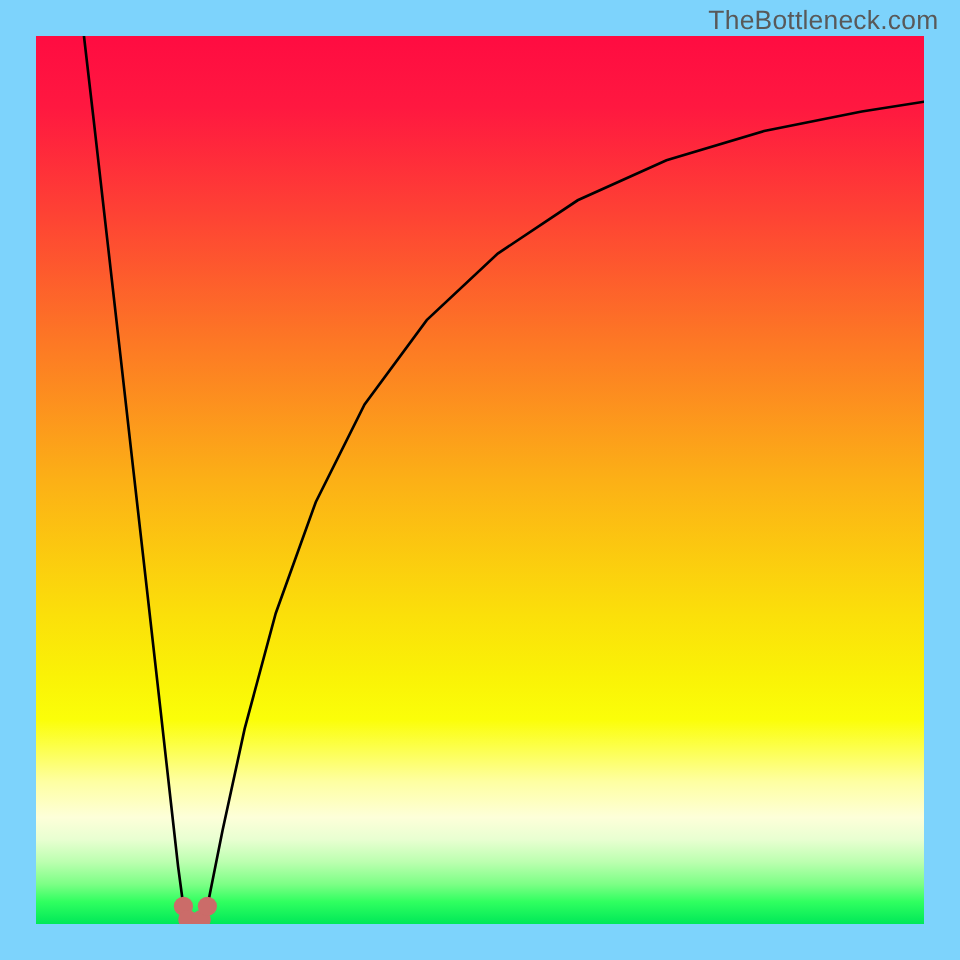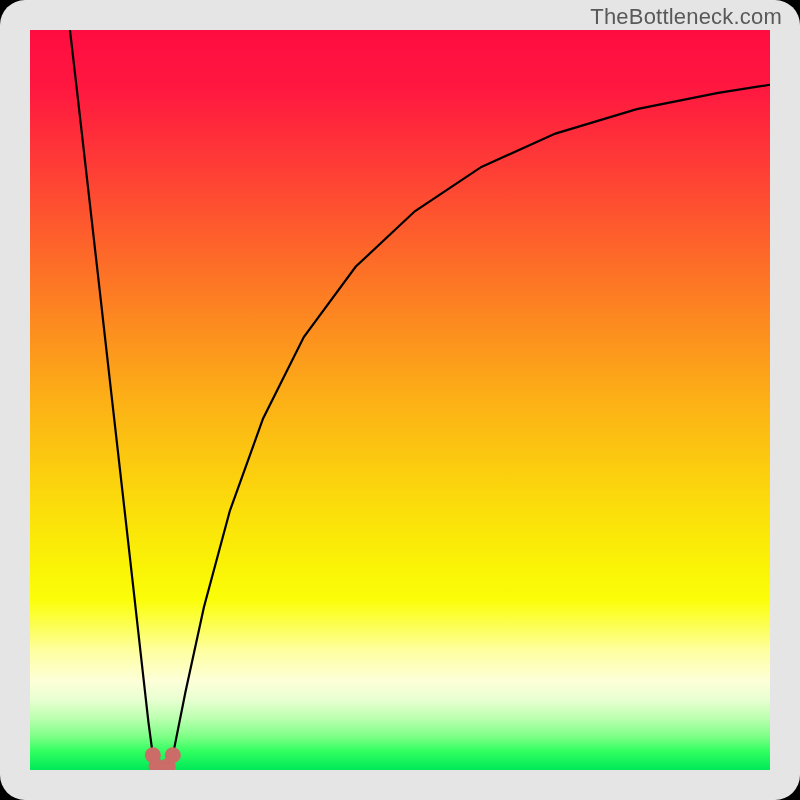--- a/index.html
+++ b/index.html
@@ -9,22 +9,21 @@
     height: 800px;
     overflow: hidden;
     background: #000;
     font-family: Arial, Helvetica, sans-serif;
   }
   .frame {
     position: absolute;
     left: 0; top: 0;
     width: 800px;
     height: 800px;
-    background: #e5e5e5;
-    border-radius: 25px;
+    background: #7dd3fc;
   }
   .plot-area {
     position: absolute;
     left: 30px;
     top: 30px;
     width: 740px;
     height: 740px;
     overflow: hidden;
   }
   .gradient {

